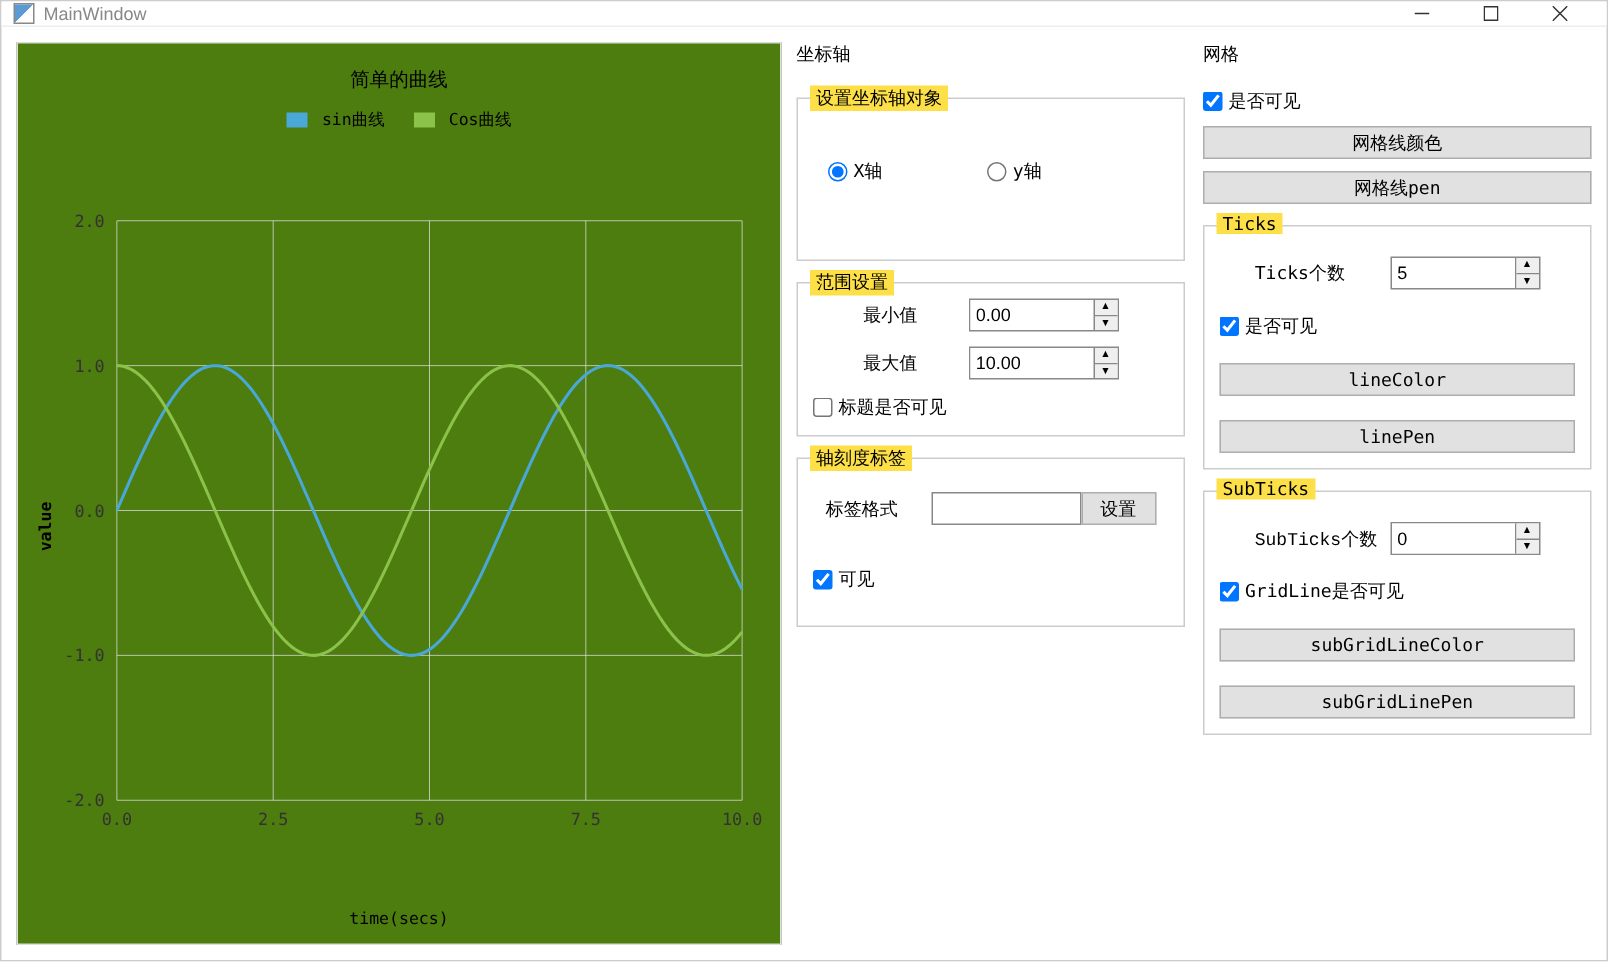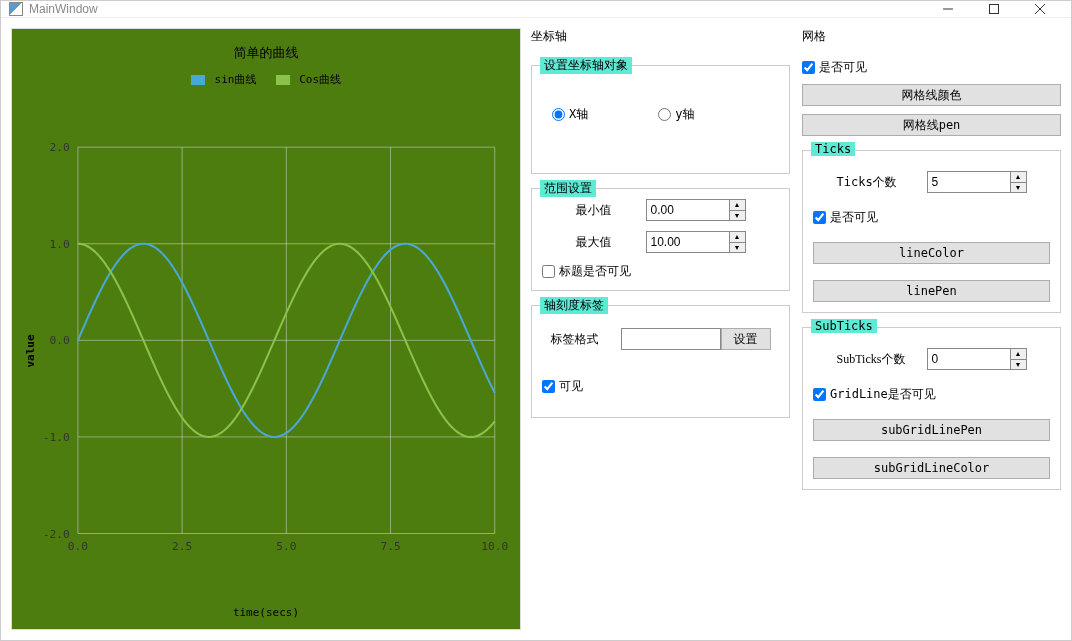--- a/index.html
+++ b/index.html
@@ -21,21 +21,21 @@
     .legend-swatch { display: inline-block; width: 14px; height: 10px; vertical-align: middle; margin-right: 3px; }
     .chart-area { flex: 1; position: relative; }
     .chart-svg { width: 100%; height: 100%; }
     .axis-label-y { position: absolute; left: -8px; top: 50%; transform: translateY(-50%) rotate(-90deg); font-size: 11px; font-family: monospace; font-weight: bold; }
     .axis-label-x { text-align: center; font-size: 11px; font-family: monospace; font-weight: normal; margin-top: 2px; }
     
     .control-panel { flex: 1; display: flex; gap: 12px; }
     .col { flex: 1; display: flex; flex-direction: column; gap: 8px; }
     
     .groupbox { border: 1px solid #ccc; padding: 10px 10px 10px 10px; position: relative; margin-top: 6px; }
-    .groupbox-title { position: absolute; top: -9px; left: 8px; background: #5eead4; padding: 0 4px; font-size: 12px; }
+    .groupbox-title { position: absolute; top: -9px; left: 8px; background: #fde047; padding: 0 4px; font-size: 12px; }
     .groupbox-inner { display: flex; flex-direction: column; gap: 10px; }
     
     .row { display: flex; align-items: center; gap: 0; justify-content: center; }
     .row-label { width: 70px; }
     
     input[type="radio"], input[type="checkbox"] { margin-right: 4px; vertical-align: middle; }
     .radio-group { display: flex; gap: 70px; padding: 30px 0 40px 10px; }
     
     .spinbox { display: flex; width: 100px; height: 22px; border: 1px solid #888; background: #fff; }
     .spinbox input { flex: 1; border: none; padding: 0 4px; font-size: 12px; outline: none; width: 0; }
@@ -222,34 +222,34 @@
             </label>
             <button class="button button-wide">lineColor</button>
             <button class="button button-wide">linePen</button>
           </div>
         </div>
 
         <div class="ticks-group">
           <div class="groupbox-title">SubTicks</div>
           <div class="groupbox-inner" style="gap:16px;padding-top:10px;">
             <div class="row">
-              <span style="width:90px;font-family:Liberation Serif, serif">SubTicks个数</span>
+              <span style="width:90px;font-family:Liberation Mono, monospace">SubTicks个数</span>
               <div class="spinbox">
                 <input type="text" value="0" style="">
                 <div class="spinbox-btns">
                   <div class="spinbox-btn">▲</div>
                   <div class="spinbox-btn">▼</div>
                 </div>
               </div>
             </div>
             <label class="check-label">
               <input type="checkbox" checked="" style="">
               <span style="font-family:monospace">GridLine是否可见</span>
             </label>
+            <button class="button button-wide">subGridLineColor</button>
             <button class="button button-wide">subGridLinePen</button>
-            <button class="button button-wide">subGridLineColor</button>
           </div>
         </div>
       </div>
 
     </div>
   </div>
 </div>
 
 </body></html>

